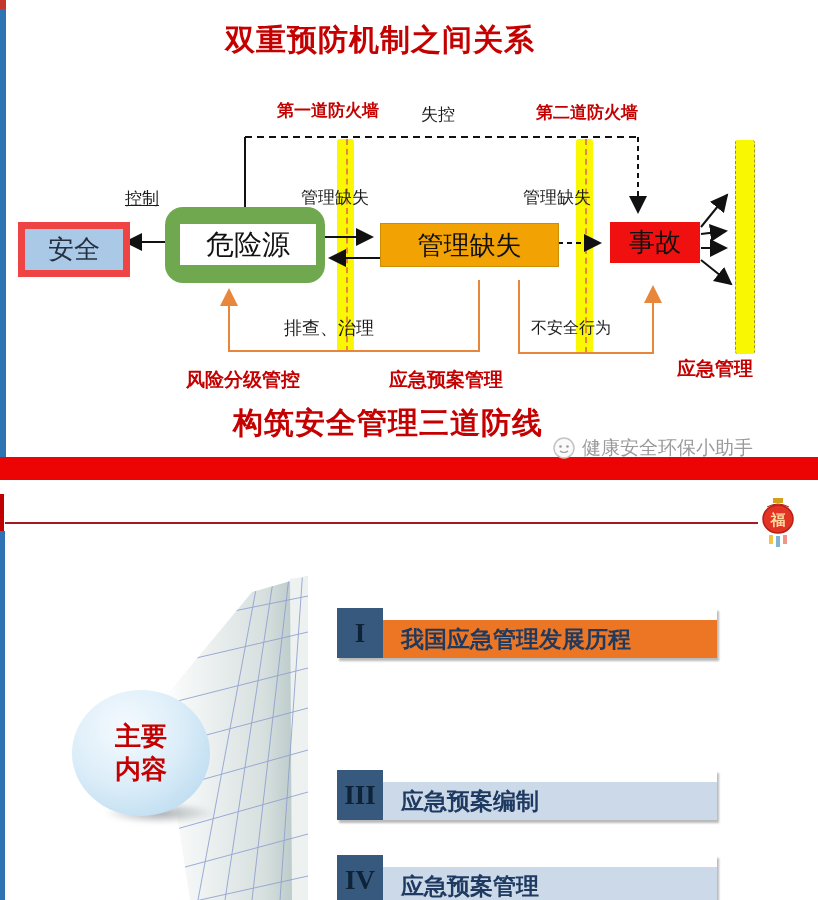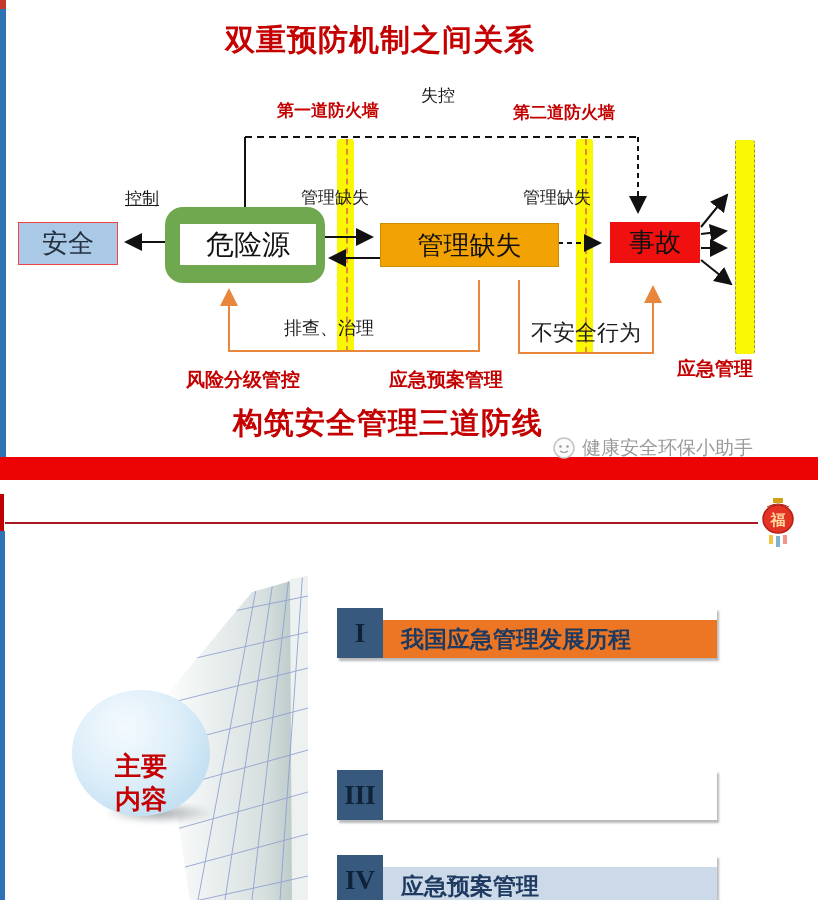--- a/index.html
+++ b/index.html
@@ -30,21 +30,21 @@
   .ybar .dashline{
     position:absolute;left:50%;top:0;height:100%;width:0;
     border-left:2px dashed #E8873B;
   }
   .ybar3{border-left:1px dashed #8e9147;border-right:1px dashed #8e9147;}
   .dbox{
     display:flex;align-items:center;justify-content:center;z-index:3;
     font-family:"Liberation Serif",serif;color:#111;white-space:nowrap;
   }
   #safety-box{left:18px;top:222px;width:98px;height:41px;background:#A9C9E6;
-    border:1px solid #ef4444;font-size:26px;color:#26303F;}
+    border:7px solid #ef4444;font-size:26px;color:#26303F;}
   #hazard-outer{left:165px;top:207px;width:160px;height:76px;background:#6FA84F;
     border-radius:18px;z-index:3;}
   #hazard-inner{left:180px;top:224px;width:136px;height:41px;background:#fff;
     font-size:28px;z-index:3;}
   #danger-box{left:380px;top:223px;width:177px;height:42px;background:#F2A202;
     border:1px solid #C98F00;font-size:26px;}
   #accident-box{left:610px;top:222px;width:90px;height:41px;background:#F01010;
     font-size:26px;}
   #diagram-svg{left:0;top:0;z-index:2;}
   .s1-footer{
@@ -55,21 +55,21 @@
   #red-banner{left:0;top:457px;width:818px;height:23px;background:#EC0404;z-index:1;}
   #watermark{left:551px;top:434px;z-index:5;display:flex;align-items:center;gap:4px;}
   #watermark .wm-text{color:#9A9A9A;font-size:19px;white-space:nowrap;
     font-family:"Liberation Sans",sans-serif;}
   
   #slide2{position:absolute;left:0;top:480px;width:818px;height:420px;background:#fff;}
   #s2-redline{left:5px;top:42px;width:753px;height:2px;background:#A81822;}
   #sphere{
     left:72px;top:210px;width:138px;height:126px;border-radius:50%;
     background:radial-gradient(circle at 38% 30%,#F4FAFE 0%,#DDEEF9 45%,#AFD4EC 100%);
-    display:flex;flex-direction:column;align-items:center;justify-content:flex-end;
+    display:flex;flex-direction:column;align-items:center;justify-content:center;
     z-index:3;
   }
   #sphere .sph-line{
     font-weight:bold;font-size:26px;color:#C40000;line-height:33px;
     font-family:"Liberation Sans",sans-serif;
   }
   #sphere-shadow{
     left:104px;top:322px;width:110px;height:22px;border-radius:50%;
     background:radial-gradient(ellipse at center,rgba(90,100,105,.55),rgba(90,100,105,0) 70%);
     filter:blur(2px);z-index:2;
@@ -94,22 +94,22 @@
 <body>
 
 <div id="slide1">
 
   <div class="abs edge-red" style="left:0;top:0;width:6px;height:9px;"></div>
   <div class="abs edge-blue" style="left:0;top:9px;width:6px;height:449px;"></div>
 
   <div class="abs s1-title">双重预防机制之间关系</div>
 
   <div class="abs red-lbl" style="left:277px;top:99px;">第一道防火墙</div>
-  <div class="abs lbl" style="left:421px;top:84px;">失控</div>
-  <div class="abs red-lbl" style="left:513px;top:101px;">第二道防火墙</div>
+  <div class="abs lbl" style="left:421px;top:103px;">失控</div>
+  <div class="abs red-lbl" style="left:536px;top:101px;">第二道防火墙</div>
 
   <div class="abs lbl" style="left:125px;top:187px;text-decoration:underline;">控制</div>
   <div class="abs lbl" style="left:301px;top:186px;">管理缺失</div>
   <div class="abs lbl" style="left:523px;top:186px;">管理缺失</div>
 
   <div class="abs ybar" style="left:337px;top:139px;width:17px;height:213px;">
     <div class="dashline"></div>
   </div>
   <div class="abs ybar" style="left:576px;top:139px;width:17px;height:214px;">
     <div class="dashline"></div>
@@ -140,21 +140,21 @@
     <path d="M519,280 L519,353 L653,353 L653,287" stroke="#E8873B" stroke-width="2" fill="none" marker-end="url(#mo)"></path>
   </svg>
 
   <div class="abs dbox" id="safety-box">安全</div>
   <div class="abs" id="hazard-outer"></div>
   <div class="abs dbox" id="hazard-inner">危险源</div>
   <div class="abs dbox" id="danger-box">管理缺失</div>
   <div class="abs dbox" id="accident-box">事故</div>
 
   <div class="abs lbl" style="left:284px;top:316px;font-size:18px;">排查、治理</div>
-  <div class="abs lbl" style="left:531px;top:318px;font-size:22px;">不安全行为</div>
+  <div class="abs lbl" style="left:531px;top:318px;font-size:16px;">不安全行为</div>
 
   <div class="abs red-lbl def-lbl" style="left:186px;top:367px;">风险分级管控</div>
   <div class="abs red-lbl def-lbl" style="left:389px;top:367px;">应急预案管理</div>
   <div class="abs red-lbl def-lbl" style="left:677px;top:356px;">应急管理</div>
 
   <div class="abs s1-footer">构筑安全管理三道防线</div>
 
   <div class="abs" id="watermark">
     <svg width="27" height="27" viewBox="0 0 27 27">
       <circle cx="13" cy="14" r="10" fill="#FAFAFA" stroke="#C4C4C4" stroke-width="1.5"></circle>
@@ -218,18 +218,19 @@
     <span class="sph-line">主要</span>
     <span class="sph-line">内容</span>
   </div>
 
   <div class="abs toc-item toc-orange" style="top:128px;">
     <div class="toc-num">I</div>
     <div class="toc-label">我国应急管理发展历程</div>
   </div>
   <div class="abs toc-item toc-blue" style="top:290px;">
     <div class="toc-num">III</div>
+    <div class="toc-label">应急预案编制</div>
   </div>
   <div class="abs toc-item toc-blue" style="top:375px;">
     <div class="toc-num">IV</div>
     <div class="toc-label">应急预案管理</div>
   </div>
 </div>
 
 </body></html>

